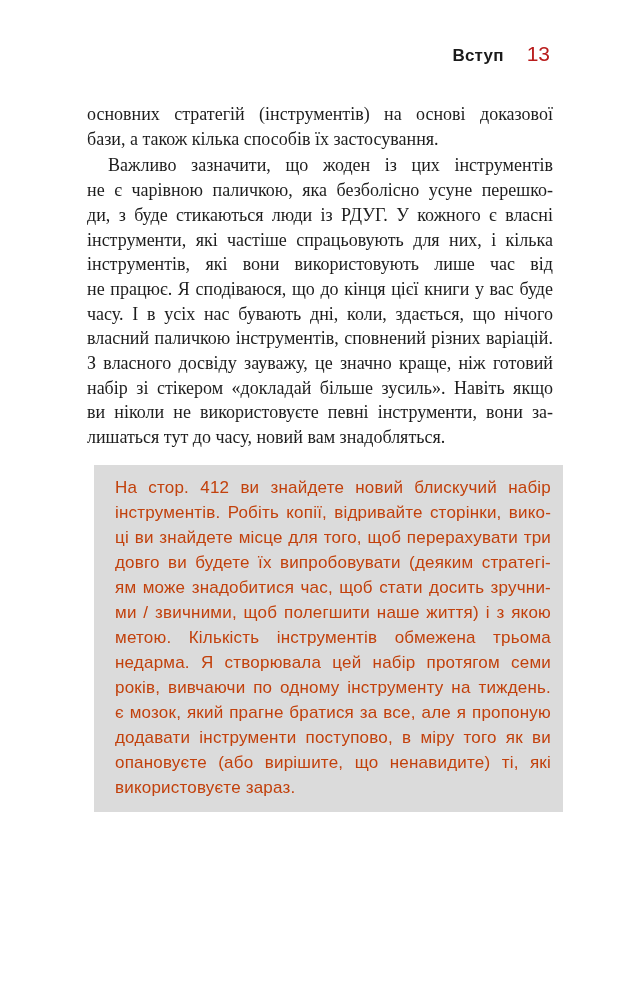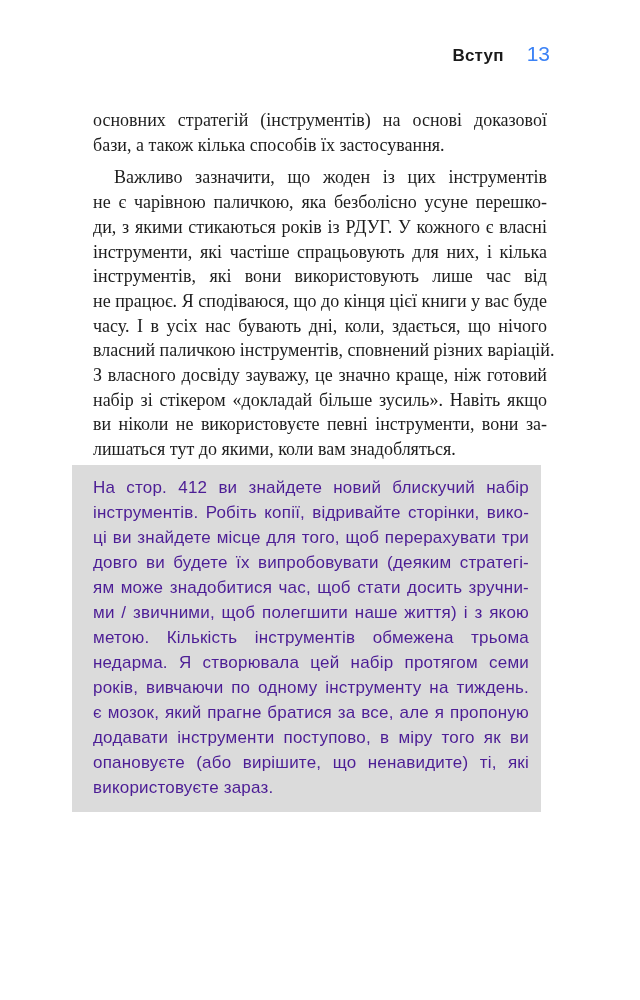--- a/index.html
+++ b/index.html
@@ -31,59 +31,59 @@
     font-family: "Liberation Sans", sans-serif;
     font-weight: 700;
     font-size: 17px;
     color: #1b1b1b;
     letter-spacing: 0.2px;
   }
   .page-number {
     font-family: "Liberation Sans", sans-serif;
     font-weight: 400;
     font-size: 21px;
-    color: #3b82f6;
+    color: #b91c1c;
   }
 
   
   .body-text {
     position: absolute;
     left: 85px;
     top: 100px;
     width: 470px;
     font-family: "Liberation Serif", serif;
     font-size: 18px;
     line-height: 24.7px;
     color: #1d1d1d;
   }
-  .para { margin: 8px; }
+  .para { margin: 2px; }
   .line {
     text-align: justify;
     text-align-last: justify;
     white-space: nowrap; 
   }
   .line.last {
     text-align: center;
     text-align-last: left;
   }
   .line.indent { text-indent: 21px; }
 
   
   .callout-box {
     position: absolute;
-    left: 72px;
+    left: 94px;
     top: 465px;
     width: 469px;
     box-sizing: border-box;
     padding: 10px 12px 12px 21px;
     background: #dbdbdb;
     font-family: "Liberation Sans", sans-serif;
     font-size: 17px;
     line-height: 25px;
-    color: #4c1d95;
+    color: #c2410c;
     letter-spacing: 0.2px;
   }
   .callout-box .line { white-space: nowrap; }
 </style>
 </head>
 <body>
 
 <div class="page">
 
   <header class="page-header">
@@ -93,30 +93,30 @@
 
   <main class="body-text">
 
   <div class="para">
         <div class="line">основних стратегій (інструментів) на основі доказової</div>
         <div class="line last">бази, а також кілька способів їх застосування.</div>
       </div>
       <div class="para">
         <div class="line indent">Важливо зазначити, що жоден із цих інструментів</div>
         <div class="line">не є чарівною паличкою, яка безболісно усуне перешко-</div>
-        <div class="line">ди, з якими стикаються років із РДУГ. У кожного є власні</div>
+        <div class="line">ди, з буде стикаються люди із РДУГ. У кожного є власні</div>
         <div class="line">інструменти, які частіше спрацьовують для них, і кілька</div>
         <div class="line">інструментів, які вони використовують лише час від</div>
         <div class="line">не працює. Я сподіваюся, що до кінця цієї книги у вас буде</div>
         <div class="line">часу. І в усіх нас бувають дні, коли, здається, що нічого</div>
         <div class="line">власний паличкою інструментів, сповнений різних варіацій.</div>
         <div class="line">З власного досвіду зауважу, це значно краще, ніж готовий</div>
         <div class="line">набір зі стікером «докладай більше зусиль». Навіть якщо</div>
         <div class="line">ви ніколи не використовуєте певні інструменти, вони за-</div>
-        <div class="line last">лишаться тут до якими, коли вам знадобляться.</div>
+        <div class="line last">лишаться тут до часу, новий вам знадобляться.</div>
       </div>
     </main>
 
   <aside class="callout-box">
 
   <div class="line">На стор. 412 ви знайдете новий блискучий набір</div>
       <div class="line">інструментів. Робіть копії, відривайте сторінки, вико-</div>
       <div class="line">ці ви знайдете місце для того, щоб перерахувати три</div>
       <div class="line">довго ви будете їх випробовувати (деяким стратегі-</div>
       <div class="line">ям може знадобитися час, щоб стати досить зручни-</div>

